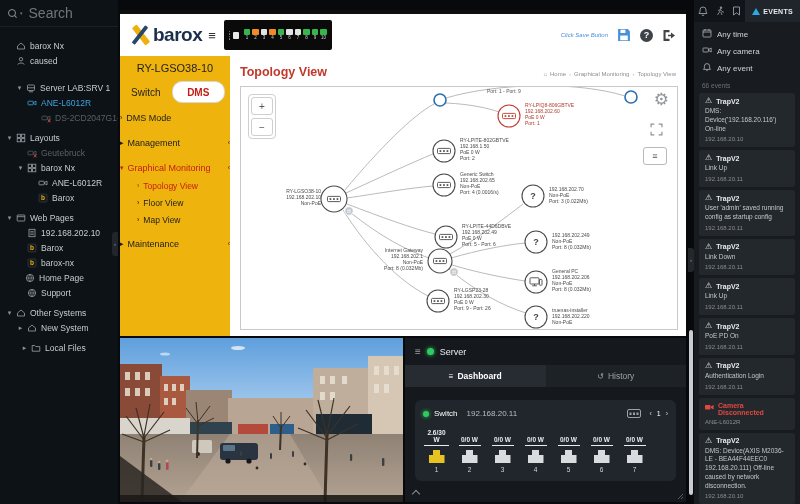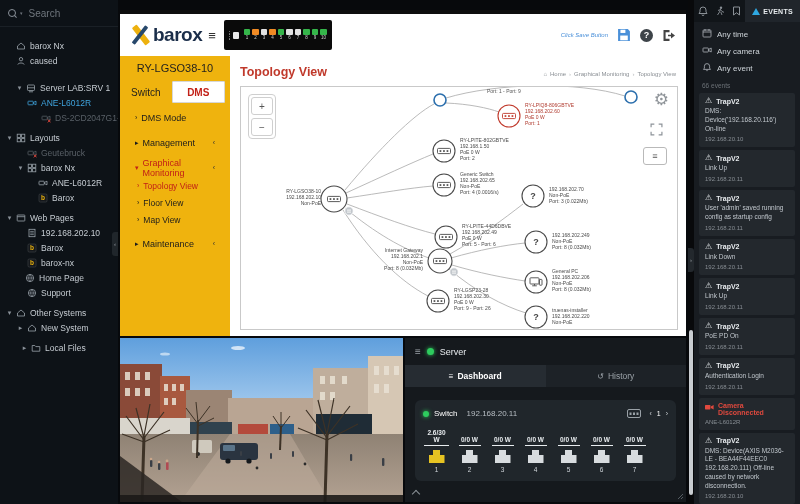--- a/index.html
+++ b/index.html
@@ -5,21 +5,21 @@
   html,body{margin:0;padding:0}
   body{width:800px;height:504px;background:#07090c;font-family:"Liberation Sans",sans-serif;overflow:hidden;-webkit-font-smoothing:antialiased}
   #app{display:flex;width:800px;height:504px}
 
   
   #left-sidebar{flex:0 0 118px;background:#0d1217;position:relative;overflow:hidden}
   .search-row{height:26px;display:flex;align-items:center;gap:4px;padding:0 8px;border-bottom:1px solid #1a2026}
   .ic-search{width:6px;height:6px;border:1px solid #8a9199;border-radius:50%;position:relative;flex:0 0 auto}
   .ic-search::after{content:"";position:absolute;width:3px;height:1px;background:#8a9199;transform:rotate(45deg);left:5px;top:6px}
   .search-caret{font-size:5px;color:#6f767d}
-  .search-input{background:transparent;border:none;outline:none;color:#9aa2a9;font-size:10px;width:72px;font-family:inherit}
+  .search-input{background:transparent;border:none;outline:none;color:#9aa2a9;font-size:14px;width:72px;font-family:inherit}
   .search-input::placeholder{color:#6f767d}
   #nav-tree{padding-top:6px}
   .tree-row{height:15px;display:flex;align-items:center;gap:3px;font-size:8.5px;color:#c6ccd2;white-space:nowrap}
   .tree-row .caret{width:7px;font-size:7px;color:#8a9199;text-align:center;flex:0 0 auto}
   .tree-row .tree-ic{width:11px;display:flex;align-items:center;flex:0 0 auto}
   .tree-row.selected .tree-label{color:#3fa3dd}
   .tree-row.dim .tree-label{color:#596067}
   .tree-row.gap1{margin-top:5px}
   .tree-row.gap2{margin-top:12px}
   .panel-handle{position:absolute;right:0;top:232px;width:6px;height:24px;background:#20262b;border-radius:3px 0 0 3px;color:#9aa0a6;font-size:6px;display:flex;align-items:center;justify-content:center}
@@ -44,22 +44,22 @@
   .sw-port .n{font-size:4.5px;color:#cfcfcf;line-height:1}
   .header-right{margin-left:auto;display:flex;align-items:center;gap:9px}
   .save-hint{font-size:6px;font-style:italic;color:#4a90d9}
   .help-btn{width:13px;height:13px;border-radius:50%;background:#3d4349;color:#fff;font-size:9px;display:flex;align-items:center;justify-content:center;font-weight:700}
 
   .page-body{display:flex;height:280px}
   .dms-side{flex:0 0 110px;background:#efb30e;display:flex;flex-direction:column;overflow:hidden}
   .dms-title{height:24px;line-height:24px;text-align:center;font-size:11px;color:#1e1e1e}
   .dms-tabs{display:flex;height:24px;align-items:stretch;margin-bottom:4px}
   .dms-tab{flex:1;display:flex;align-items:center;justify-content:center;font-size:10px;color:#1e1e1e}
-  .dms-tab.active{background:#fff;color:#c22017;font-weight:700;border:1px solid #d7d7d7;border-radius:1px;margin:1px 5px 1px 0}
-  .m-item{height:19px;display:flex;align-items:center;font-size:9px;color:#1c1c1c;padding:0 15px}
+  .dms-tab.active{background:#fff;color:#c22017;font-weight:700;border:1px solid #d7d7d7;border-radius:10px;margin:1px 5px 1px 0}
+  .m-item{height:19px;display:flex;align-items:center;font-size:9px;color:#1c1c1c;padding:0 0}
   .m-item .lc{margin-right:4px;font-size:7px;color:#1c1c1c}
   .m-item .rc{margin-left:auto;font-size:7px;color:#333}
   .m-item.active, .m-item.active .lc{color:#c22017}
   .m-item.child{padding-left:17px;font-size:8.5px;height:17px}
   .m-item.spaced{margin-top:6px}
 
   .content{flex:1;position:relative;background:#fff;overflow:hidden}
   .title-row{display:flex;align-items:baseline;padding:9px 10px 0}
   .page-title{color:#c0392b;font-size:12.5px;font-weight:700}
   .breadcrumb{margin-left:auto;font-size:6px;color:#8a8f94;display:flex;gap:3px;align-items:center}

